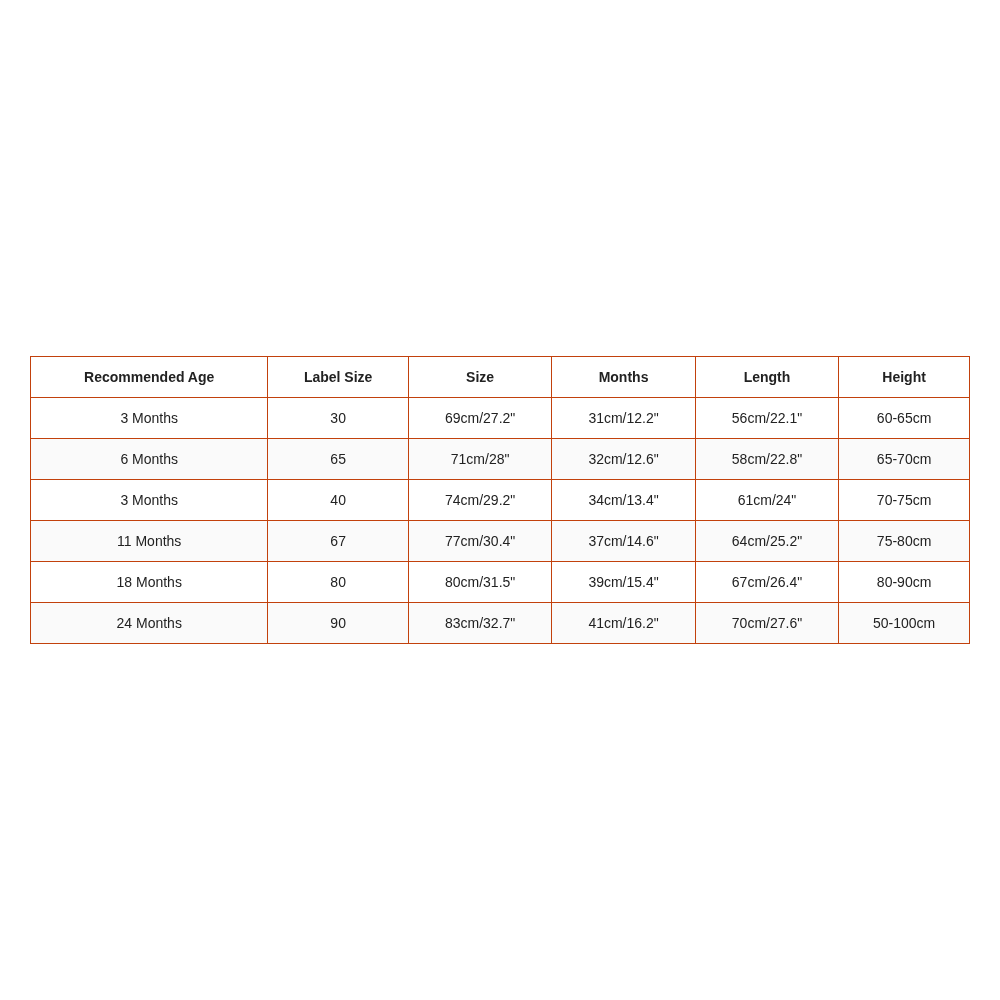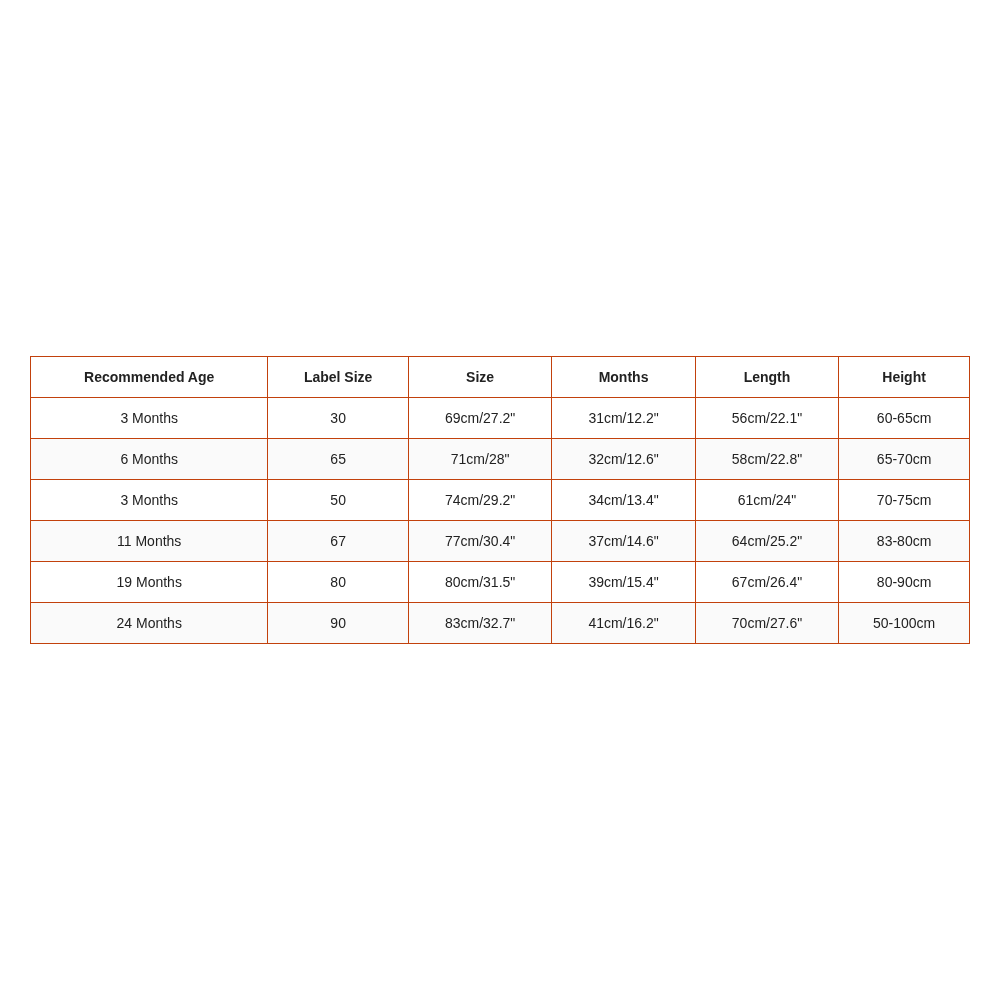--- a/index.html
+++ b/index.html
@@ -78,36 +78,36 @@
         <tr>
           <td>6 Months</td>
           <td>65</td>
           <td>71cm/28"</td>
           <td>32cm/12.6"</td>
           <td>58cm/22.8"</td>
           <td>65-70cm</td>
         </tr>
         <tr>
           <td>3 Months</td>
-          <td>50</td>
+          <td>40</td>
           <td>74cm/29.2"</td>
           <td>34cm/13.4"</td>
           <td>61cm/24"</td>
           <td>70-75cm</td>
         </tr>
         <tr>
           <td>11 Months</td>
           <td>67</td>
           <td>77cm/30.4"</td>
           <td>37cm/14.6"</td>
           <td>64cm/25.2"</td>
-          <td>83-80cm</td>
+          <td>75-80cm</td>
         </tr>
         <tr>
-          <td>19 Months</td>
+          <td>18 Months</td>
           <td>80</td>
           <td>80cm/31.5"</td>
           <td>39cm/15.4"</td>
           <td>67cm/26.4"</td>
           <td>80-90cm</td>
         </tr>
         <tr>
           <td>24 Months</td>
           <td>90</td>
           <td>83cm/32.7"</td>

